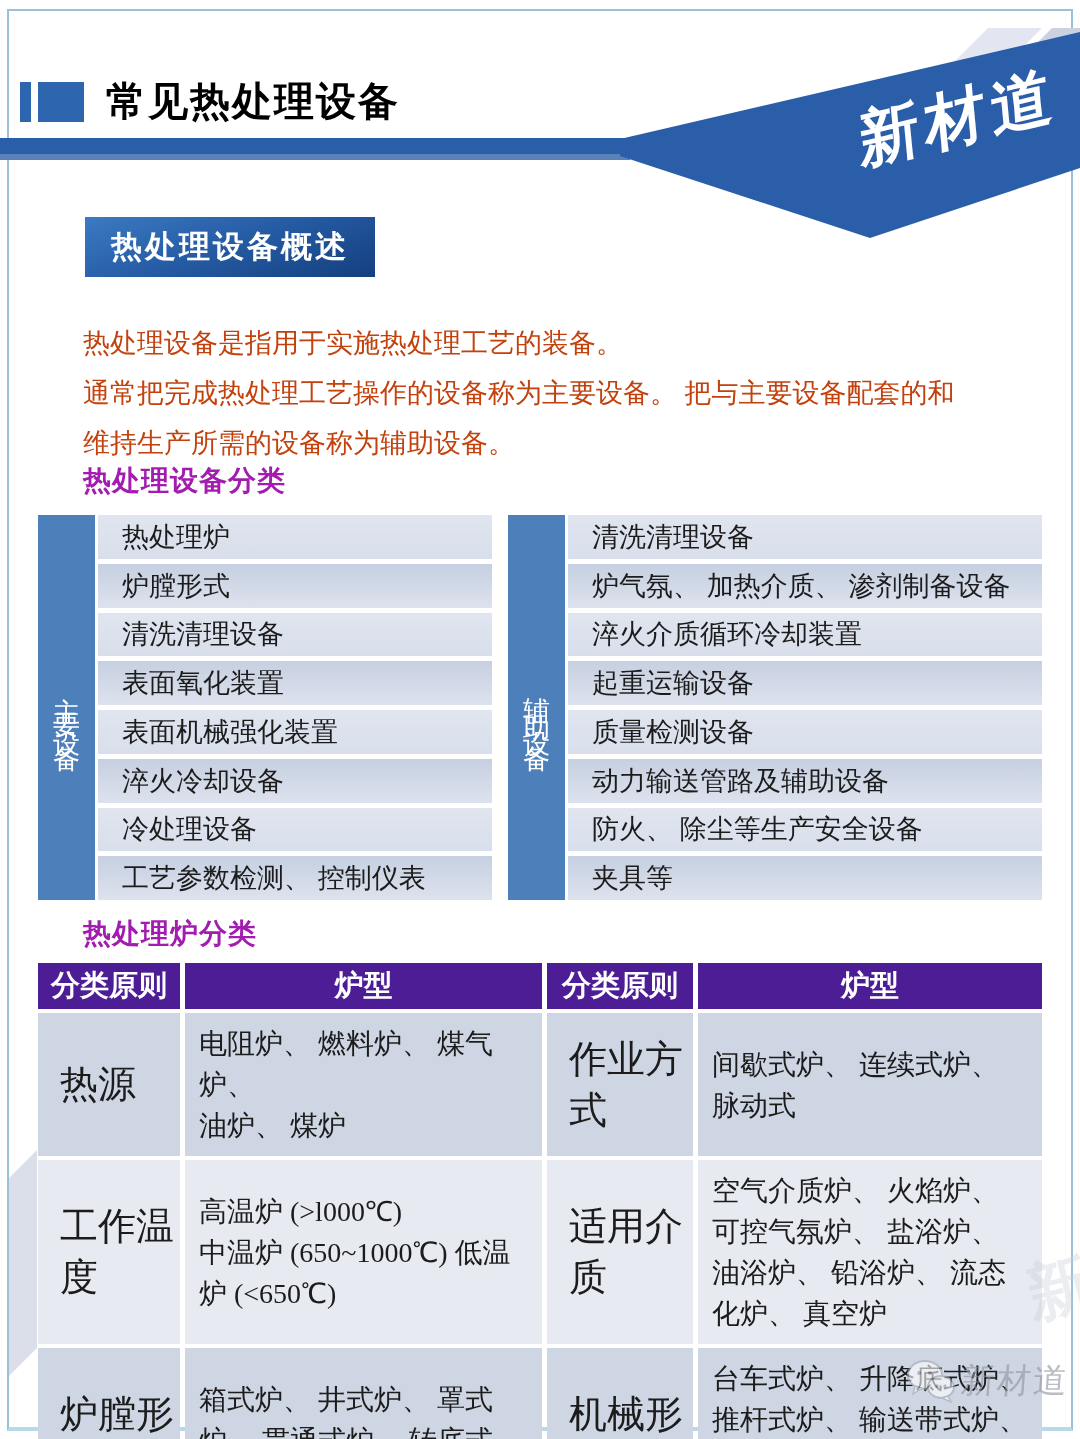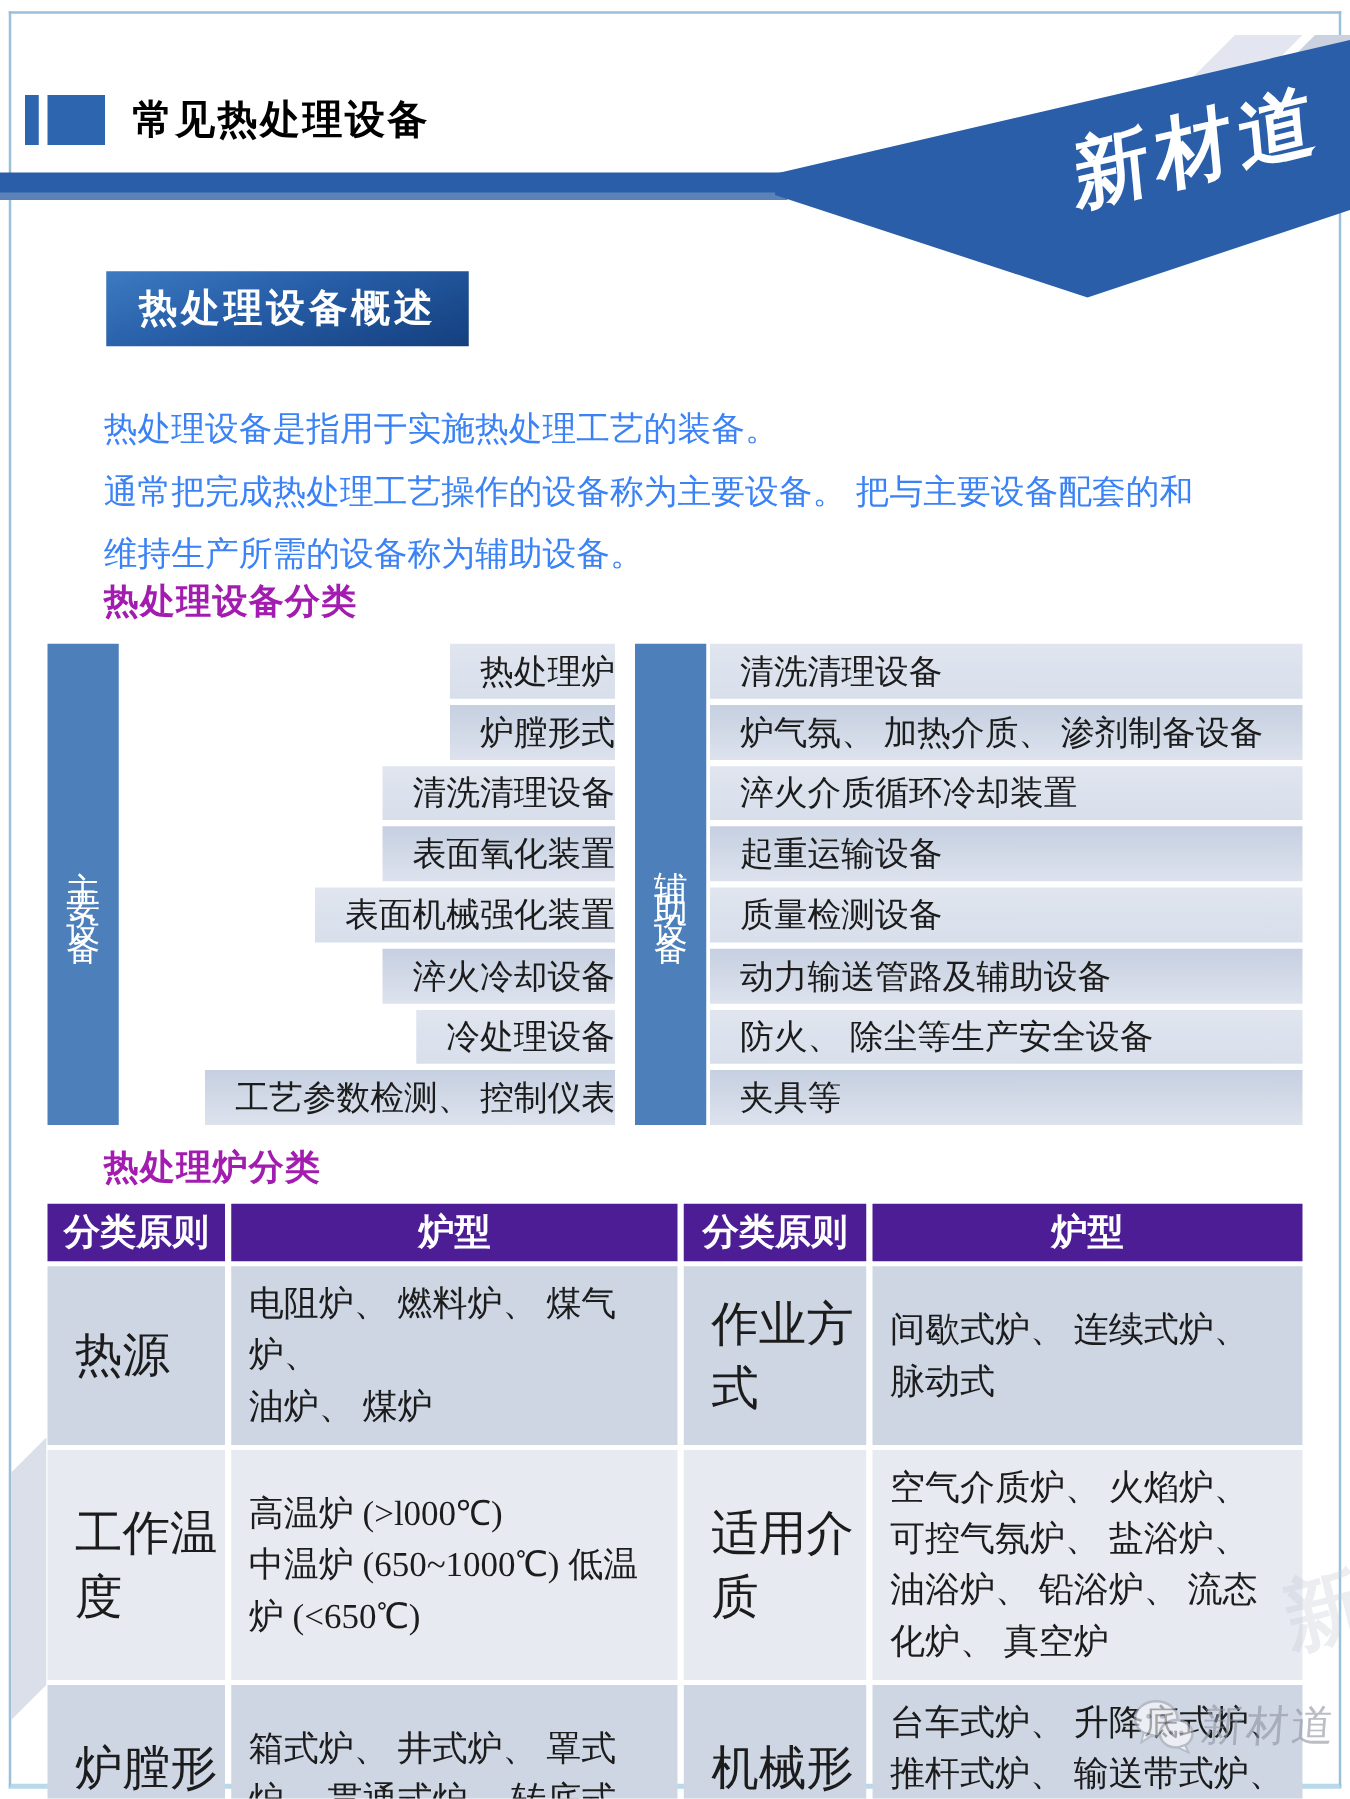--- a/index.html
+++ b/index.html
@@ -7,34 +7,34 @@
         font-family:"Liberation Sans",sans-serif;color:#111;}
   .frame{position:absolute;left:7px;top:9px;right:7px;bottom:8px;
          border:2px solid #9cc0d8;border-bottom:4px solid #b8d9e9;pointer-events:none;}
   
   .deco{position:absolute;left:0;top:0;width:1080px;height:330px;}
   .brand{position:absolute;left:958px;top:118px;transform:translate(-50%,-50%) rotate(-13.5deg) skewX(-8deg);
          color:#fff;font-size:62px;font-weight:bold;letter-spacing:6px;white-space:nowrap;}
   .titleRow{position:absolute;left:20px;top:74px;display:flex;align-items:center;}
   .tickThin{width:11px;height:40px;background:#2d66ae;margin-right:7px;}
   .tickSq{width:46px;height:40px;background:#2d66ae;margin-right:22px;}
-  .pageTitle{font-size:32px;font-weight:bold;color:#000;letter-spacing:2px;}
+  .pageTitle{font-size:40px;font-weight:bold;color:#000;letter-spacing:2px;}
   
   .badge{position:absolute;left:85px;top:217px;padding:9px 26px;
          background:linear-gradient(160deg,#3c7ac2 0%,#265da6 45%,#143f7e 100%);
          color:#fff;font-size:31px;font-weight:bold;letter-spacing:3px;}
-  .para{position:absolute;left:83px;top:318px;width:930px;font-size:27px;line-height:50px;color:#3b82f6;}
+  .para{position:absolute;left:83px;top:318px;width:930px;font-size:27px;line-height:50px;color:#c2410c;}
   .subHead{position:absolute;font-size:28px;font-weight:bold;color:#a21caf;letter-spacing:1px;}
   
   .t1{position:absolute;left:38px;top:515px;width:1004px;height:385px;display:flex;}
   .vbar{width:57px;background:#4d80bb;color:#fff;display:flex;align-items:center;justify-content:center;
         font-family:"Liberation Serif",serif;font-size:27px;}
   .vtxt{writing-mode:vertical-rl;text-orientation:upright;letter-spacing:16px;}
   .t1col{display:flex;flex-direction:column;gap:5px;flex:1;}
-  .t1colL{width:394px;margin-left:3px;margin-right:16px;flex:none;align-items:flex-end;}
+  .t1colL{width:394px;margin-left:3px;margin-right:16px;flex:none;}
   .t1colR{margin-left:3px;}
   .t1item{flex:1;display:flex;align-items:center;padding-left:24px;
           font-family:"Liberation Serif",serif;font-size:27px;color:#1c1c1c;}
   .rowA{background:linear-gradient(180deg,#e0e5ef,#d8dfeb);}
   .rowB{background:linear-gradient(180deg,#c6d0e1,#dde2ed);}
   
   .t2{position:absolute;left:38px;top:963px;width:1004px;}
   .t2row{display:grid;grid-template-columns:142px 357px 146px 1fr;gap:5px;margin-bottom:4px;}
   .th{background:#4c1d95;color:#fff;font-size:29px;font-weight:bold;height:46px;
       display:flex;align-items:center;justify-content:center;font-family:"Liberation Sans",sans-serif;}

